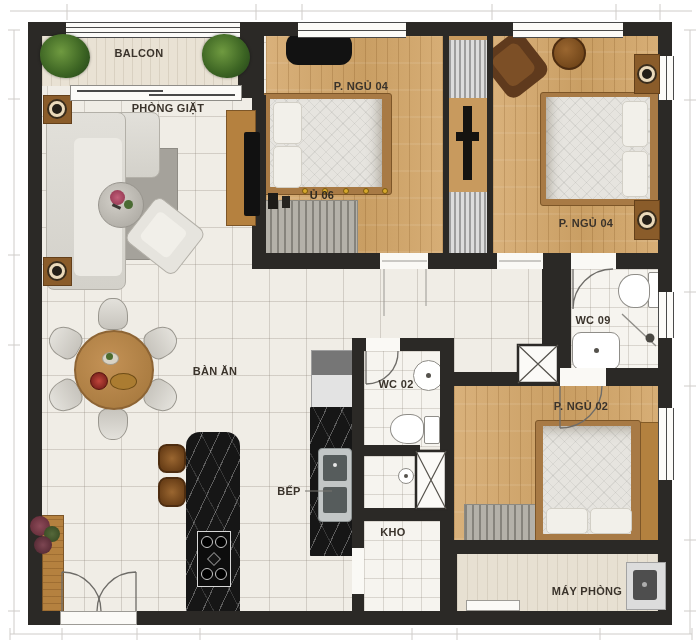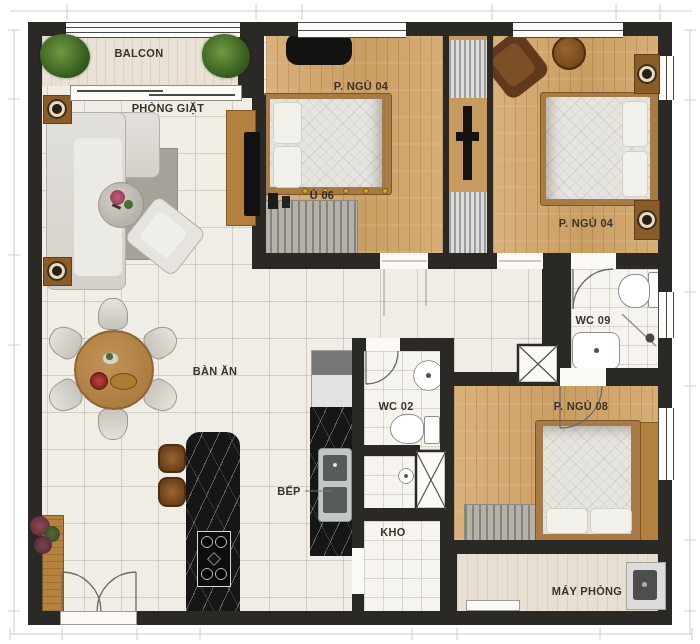--- a/index.html
+++ b/index.html
@@ -280,19 +280,19 @@
     <path d="M305,491 H332" stroke="#77746e" stroke-width="1"></path>
   </svg>
 
   <div class="lbl" style="left:139px;top:53px">BALCON</div>
   <div class="lbl" style="left:168px;top:108px">PHÒNG GIẶT</div>
   <div class="lbl" style="left:361px;top:86px">P. NGỦ 04</div>
   <div class="lbl" style="left:322px;top:195px;color:#2f2a22">Ủ 06</div>
   <div class="lbl" style="left:586px;top:223px">P. NGỦ 04</div>
   <div class="lbl" style="left:593px;top:320px">WC 09</div>
   <div class="lbl" style="left:215px;top:371px">BÀN ĂN</div>
-  <div class="lbl" style="left:396px;top:406px">WC 02</div>
-  <div class="lbl" style="left:581px;top:406px">P. NGỦ 08</div>
+  <div class="lbl" style="left:396px;top:384px">WC 02</div>
+  <div class="lbl" style="left:581px;top:406px">P. NGỦ 02</div>
   <div class="lbl" style="left:289px;top:491px">BẾP</div>
   <div class="lbl" style="left:393px;top:532px">KHO</div>
   <div class="lbl" style="left:587px;top:591px">MÁY PHÒNG</div>
 
 </div>
 
 </body></html>

